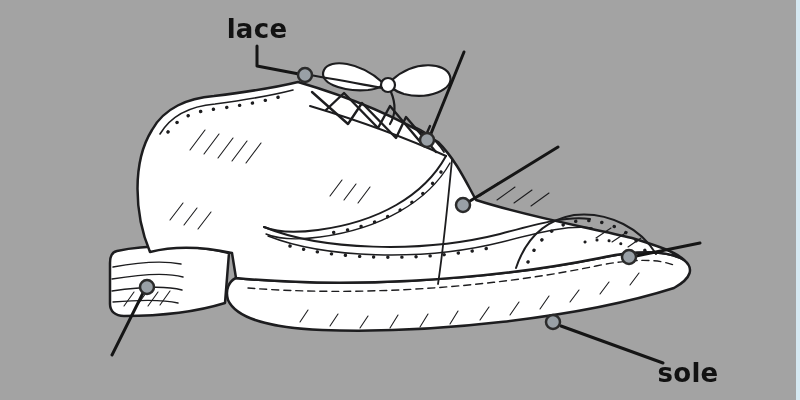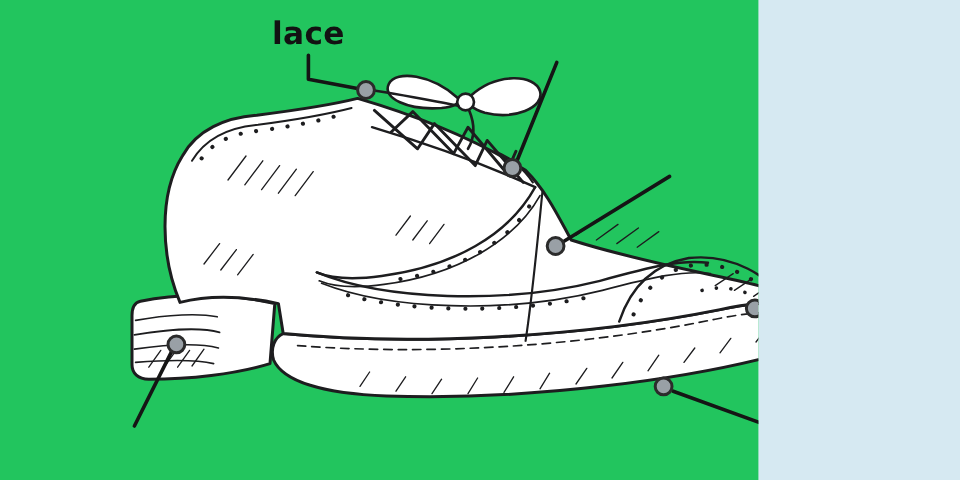--- a/index.html
+++ b/index.html
@@ -3,22 +3,22 @@
 <meta charset="utf-8">
 <style>
   html, body { margin: 0; padding: 0; }
   body {
     width: 800px; height: 400px;
     font-family: "DejaVu Sans", "Liberation Sans", sans-serif;
     background: #d6e9f2;
   }
   .stage {
     position: relative;
-    width: 632px; height: 400px;
-    background: #22c55e;
+    width: 796px; height: 400px;
+    background: #a3a3a3;
     overflow: hidden;
   }
   .stage svg { position: absolute; left: 0; top: 0; }
   .label {
     position: absolute;
     transform: translateX(-50%);
     font-weight: 700;
     font-size: 26px;
     letter-spacing: 0.3px;
     color: #121212;
@@ -128,13 +128,14 @@
       <circle cx="305" cy="75" r="7" fill="#99a0a6"></circle>
       <circle cx="427" cy="140" r="7" fill="#99a0a6"></circle>
       <circle cx="463" cy="205" r="7" fill="#99a0a6"></circle>
       <circle cx="629" cy="257" r="7" fill="#99a0a6"></circle>
       <circle cx="147" cy="287" r="7" fill="#99a0a6"></circle>
       <circle cx="553" cy="322" r="7" fill="#99a0a6"></circle>
     </g>
   </svg>
 
   <div class="label" style="left:257px; top:14px;">lace</div>
+  <div class="label" style="left:688px; top:358px;">sole</div>
 </div>
 
 </body></html>

